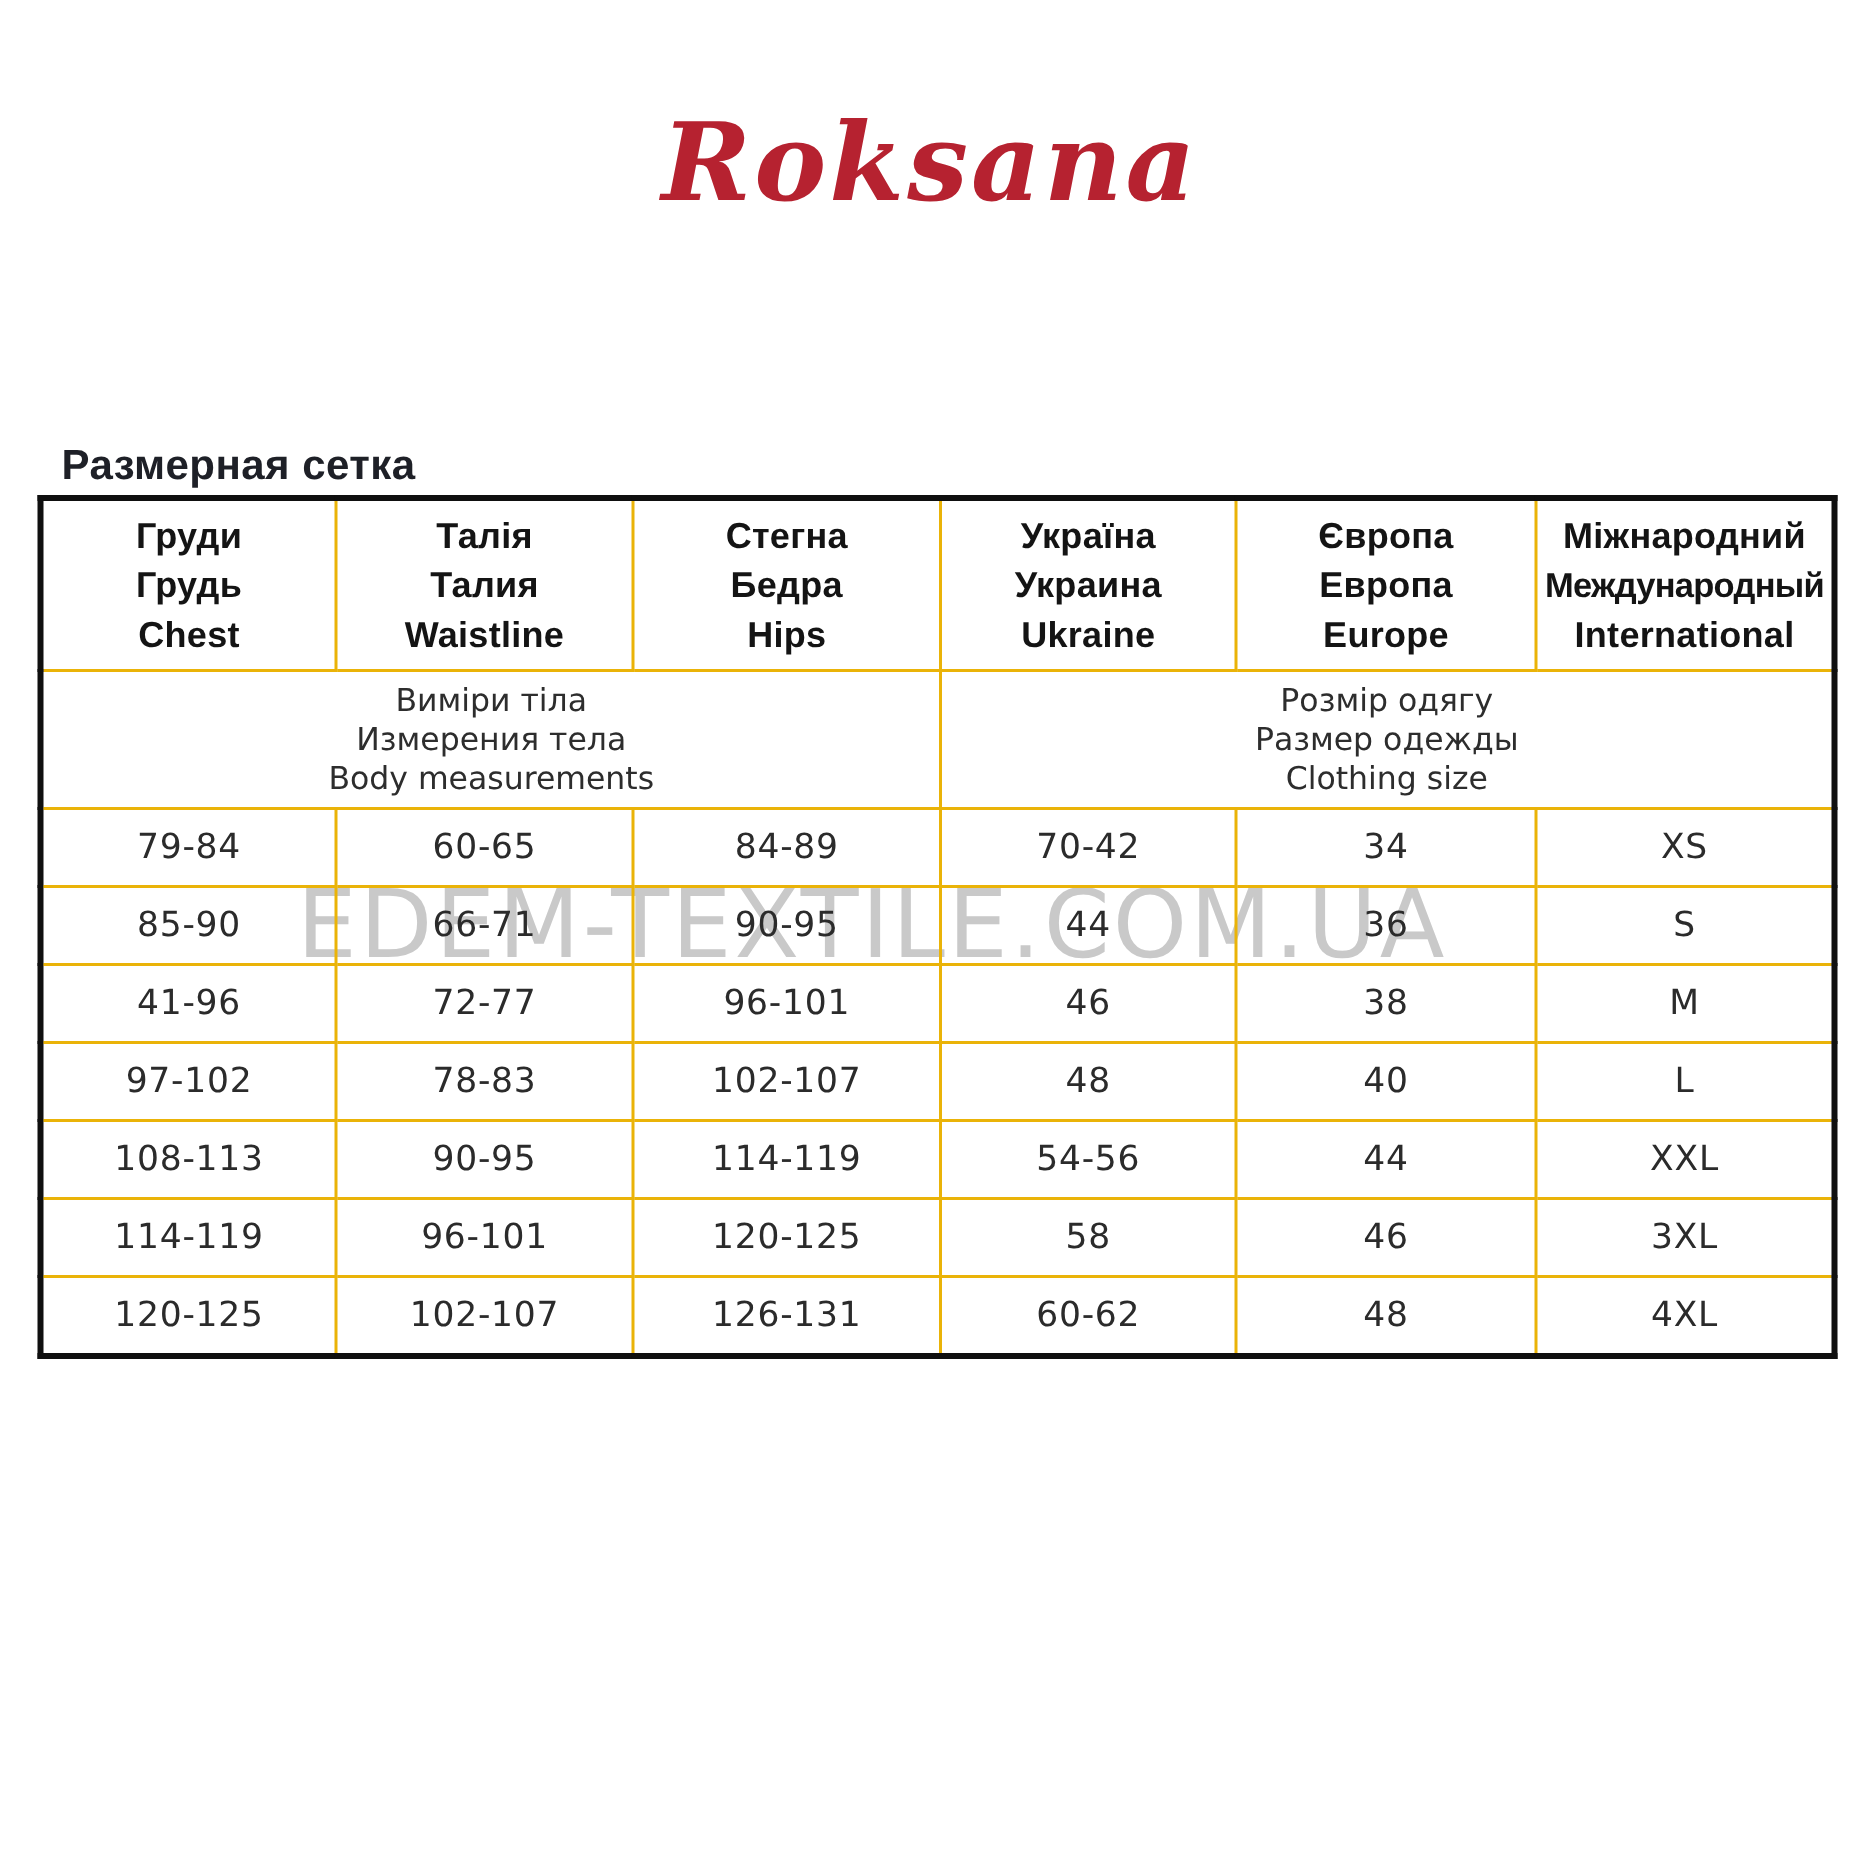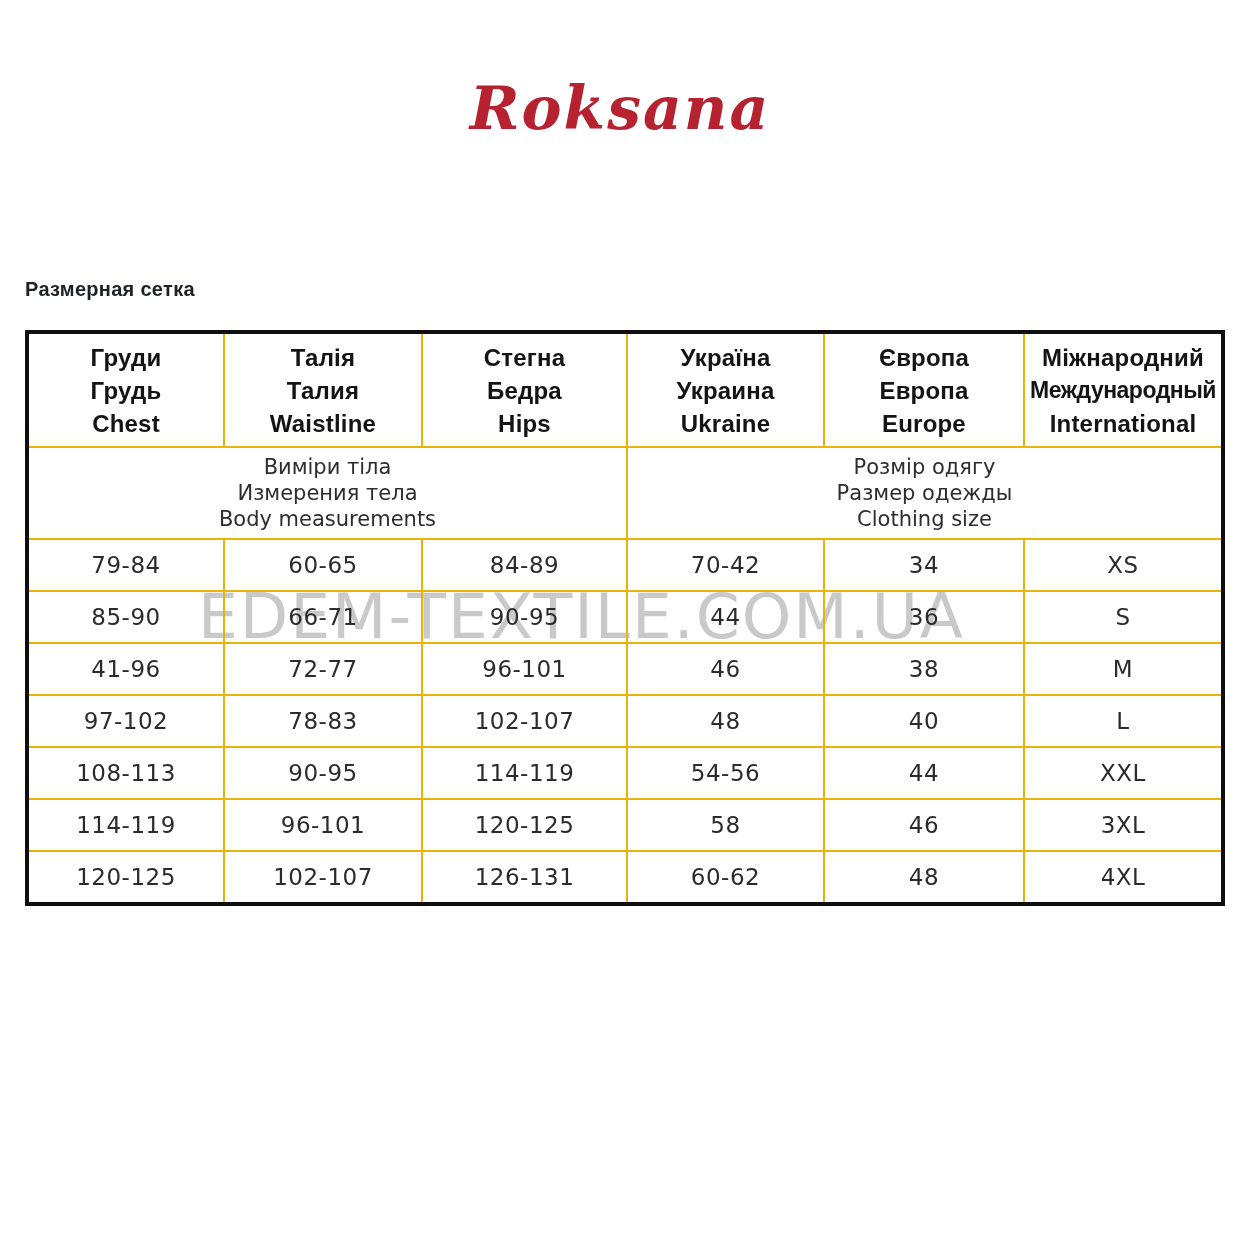--- a/index.html
+++ b/index.html
@@ -5,27 +5,27 @@
   html,body{margin:0;padding:0;}
   body{
     width:1240px;height:1240px;position:relative;background:#ffffff;
     font-family:"Liberation Sans",sans-serif;overflow:hidden;
   }
   .logo{
     position:absolute;top:48px;left:0;width:100%;
     text-align:center;
     font-family:"DejaVu Serif",serif;
     font-style:italic;font-weight:bold;
-    font-size:60px;line-height:120px;
+    font-size:72px;line-height:120px;
     color:#b62230;
     letter-spacing:2px;
   }
   .title{
-    position:absolute;top:278px;left:25px;margin:0;
-    font-size:20px;font-weight:bold;color:#1e2027;
+    position:absolute;top:278px;left:25px;margin:16px;
+    font-size:28px;font-weight:bold;color:#1e2027;
     letter-spacing:0.3px;
   }
   .watermark{
     position:absolute;top:580px;left:198px;
     font-family:"DejaVu Sans",sans-serif;
     font-size:63px;font-weight:400;
     color:#c9c9c9;letter-spacing:2px;white-space:nowrap;
   }
   .table-wrap{
     position:absolute;top:330px;left:25px;width:1196px;

